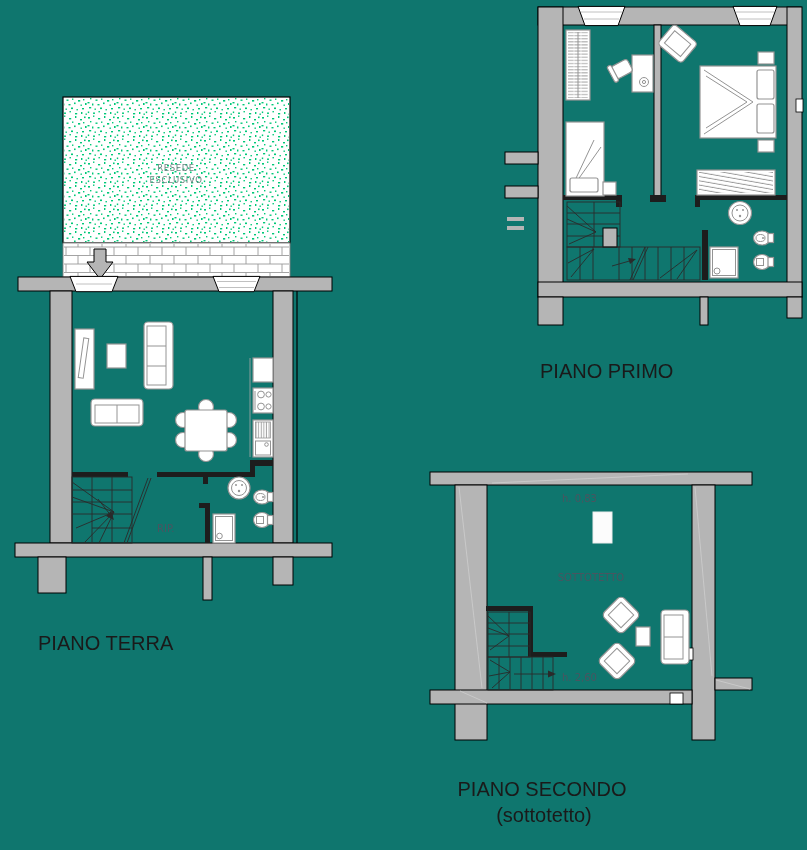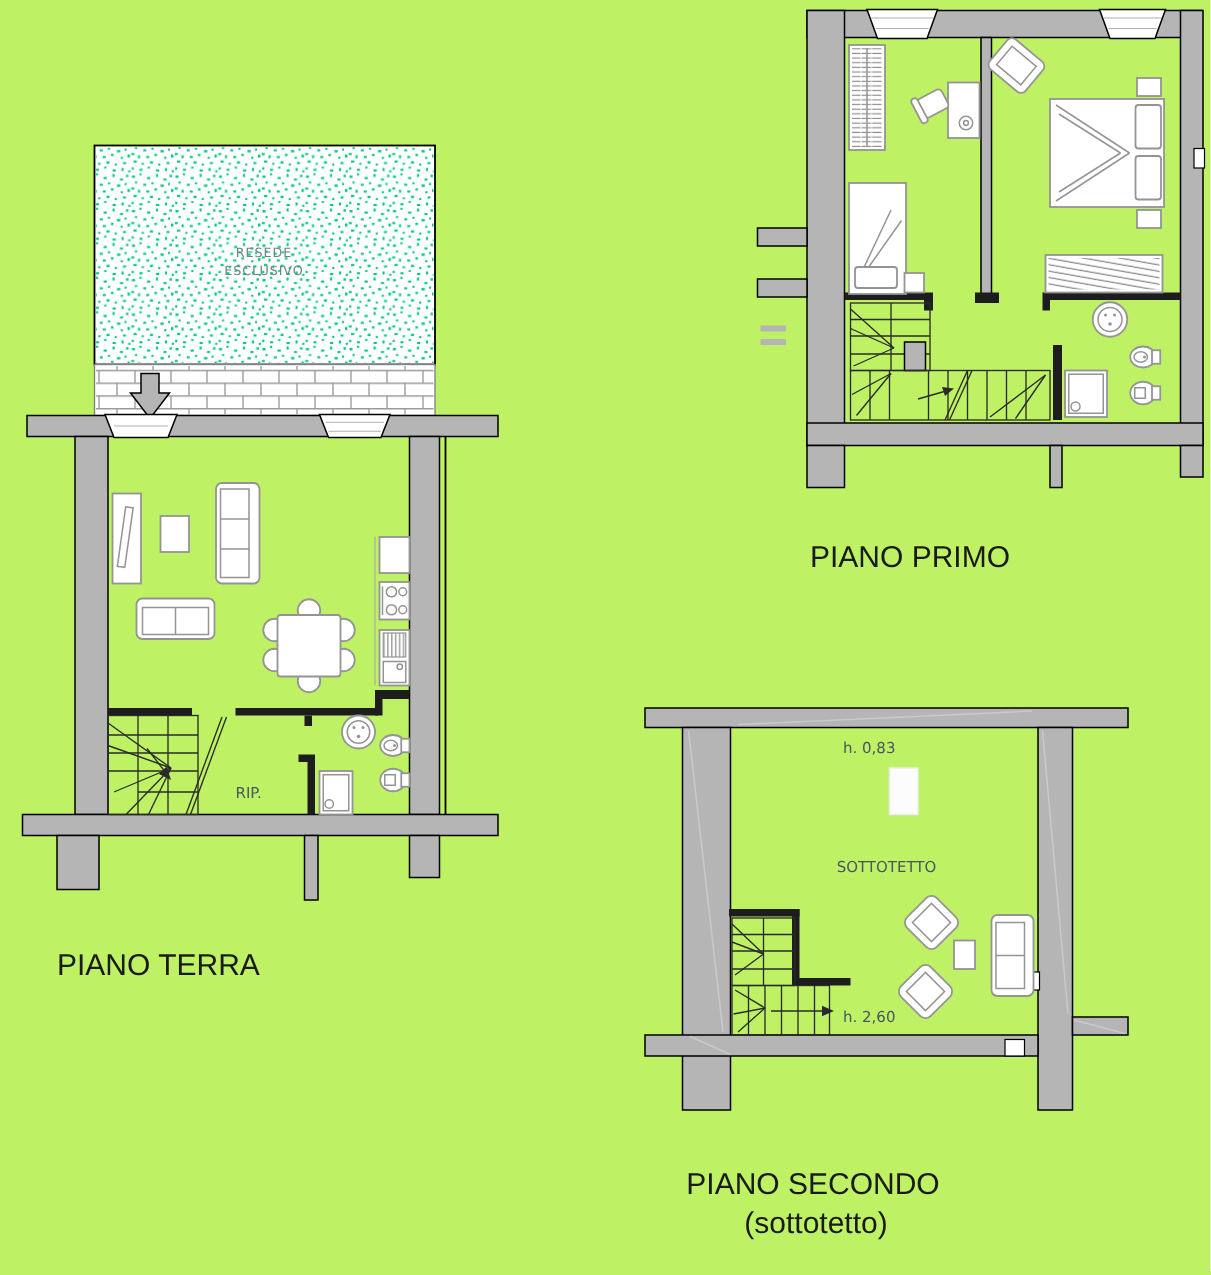--- a/index.html
+++ b/index.html
@@ -1,16 +1,16 @@
 <!DOCTYPE html>
 <html><head>
 <meta charset="utf-8">
 <style>
   html,body{margin:0;padding:0;background:#ffffff;}
-  .page{position:relative;width:807px;height:850px;background:#bef264;font-family:"Liberation Sans",sans-serif;}
+  .page{position:relative;width:807px;height:850px;background:#0f766e;font-family:"Liberation Sans",sans-serif;}
   svg{display:block;}
   .wall{fill:#b5b5b5;stroke:#000;stroke-width:1;}
   .wallq{fill:#b5b5b5;stroke:none;}
   .bwall{fill:#1d1d1d;stroke:none;}
   .open{fill:#ffffff;stroke:#000;stroke-width:1;}
   .furn{fill:#ffffff;stroke:#949494;stroke-width:1.2;}
   .furn2{fill:none;stroke:#949494;stroke-width:1;}
   .stair{fill:none;stroke:#2a2a2a;stroke-width:0.9;}
   .stairf{fill:#2a2a2a;stroke:none;}
   .sill{stroke:#b0b0b0;stroke-width:0.8;}

